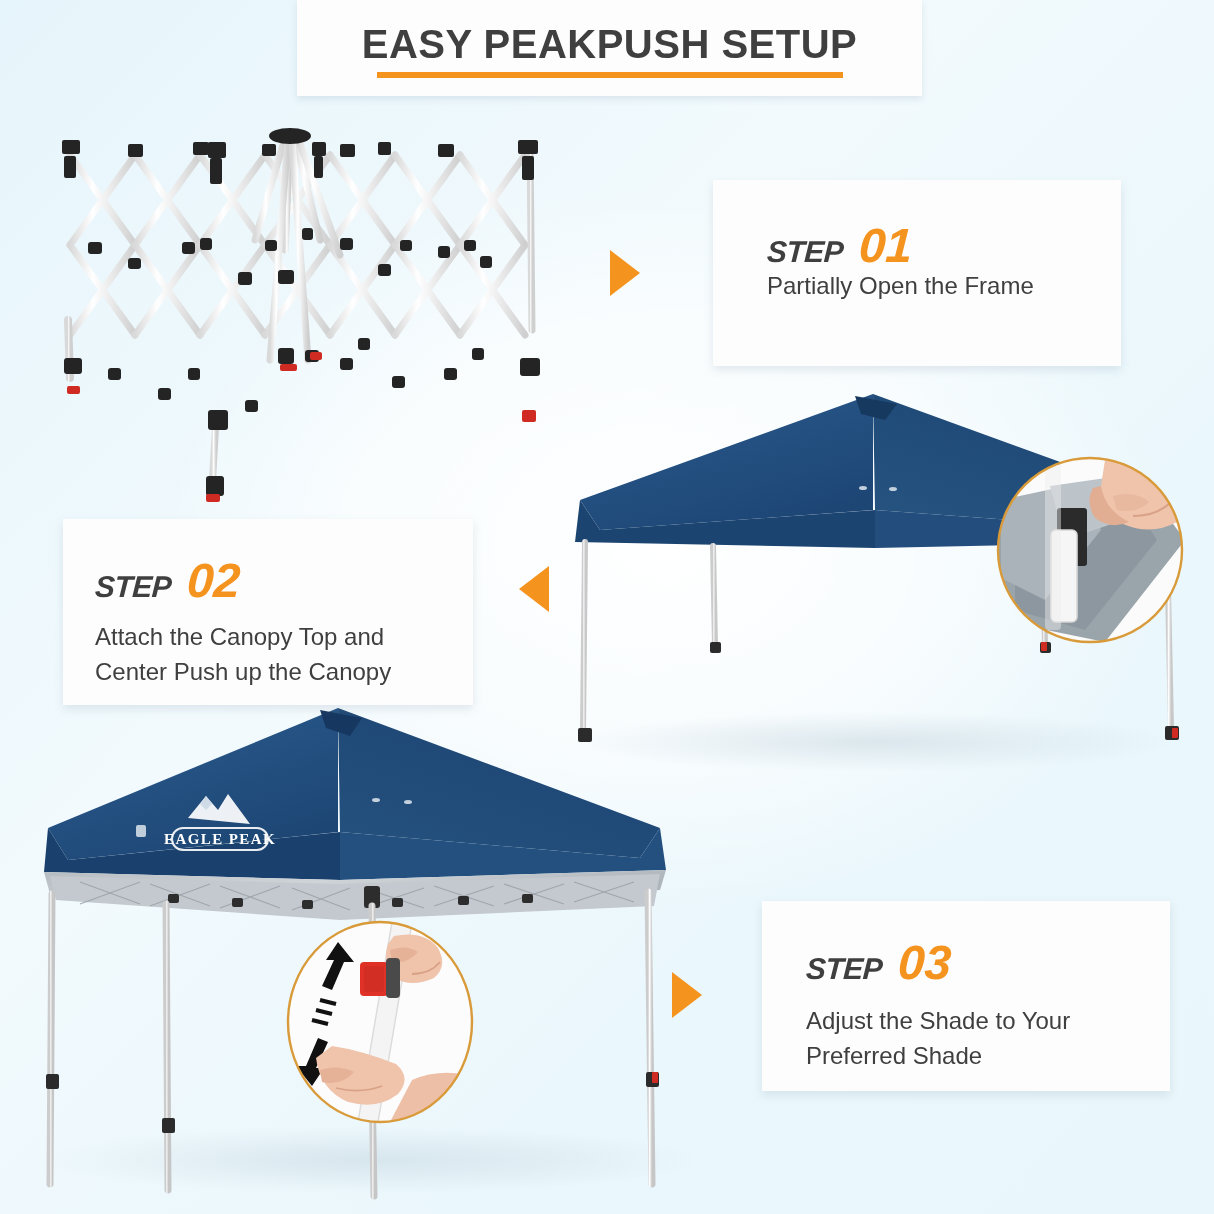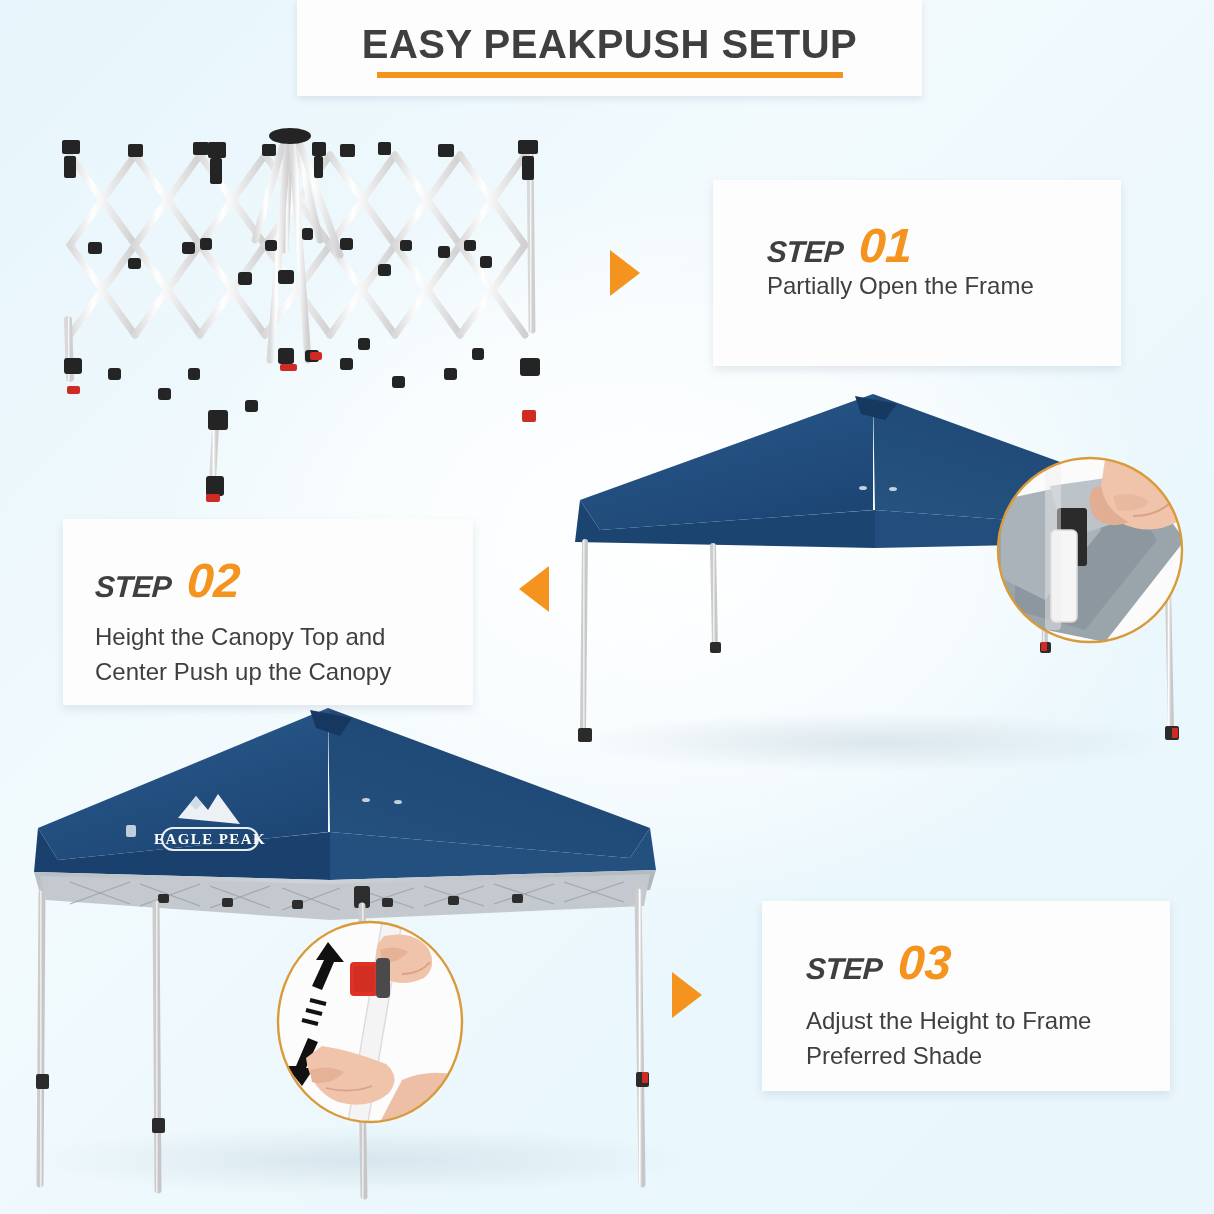--- a/index.html
+++ b/index.html
@@ -125,21 +125,21 @@
     border-right: 30px solid #f5931f;
   }
   #arrow-step-01 { left: 610px; top: 250px; }
   #arrow-step-02 { left: 519px; top: 566px; }
   #arrow-step-03 { left: 672px; top: 972px; }
 
   
   .photo { position: absolute; z-index: 3; }
   #photo-folded-frame { left: 40px;  top: 120px; width: 540px; height: 400px; }
   #photo-canopy-attach { left: 545px; top: 390px; width: 660px; height: 390px; }
-  #photo-canopy-full   { left: 10px;  top: 690px; width: 680px; height: 510px; }
+  #photo-canopy-full   { left: 20px;  top: 690px; width: 680px; height: 510px; }
 
   .photo svg { display: block; width: 100%; height: 100%; }
 </style>
 </head>
 <body>
 
 <div id="page">
 
   <div class="bg-layer">
     <div class="bg-grad"></div>
@@ -533,30 +533,30 @@
       <span class="step-num">01</span>
     </div>
     <div class="step-desc">Partially Open the Frame</div>
   </div>
 
   <div class="step-card" id="card-step-02">
     <div class="step-head">
       <span class="step-word">STEP</span>
       <span class="step-num">02</span>
     </div>
-    <div class="step-desc">Height the Canopy Top and
+    <div class="step-desc">Attach the Canopy Top and
 Center Push up the Canopy</div>
   </div>
 
   <div class="step-card" id="card-step-03">
     <div class="step-head">
       <span class="step-word">STEP</span>
       <span class="step-num">03</span>
     </div>
-    <div class="step-desc">Adjust the Height to Frame
+    <div class="step-desc">Adjust the Shade to Your
 Preferred Shade</div>
   </div>
 
   <div class="arrow arrow-right" id="arrow-step-01"></div>
   <div class="arrow arrow-left" id="arrow-step-02"></div>
   <div class="arrow arrow-right" id="arrow-step-03"></div>
 
 </div>
 
 </body></html>

